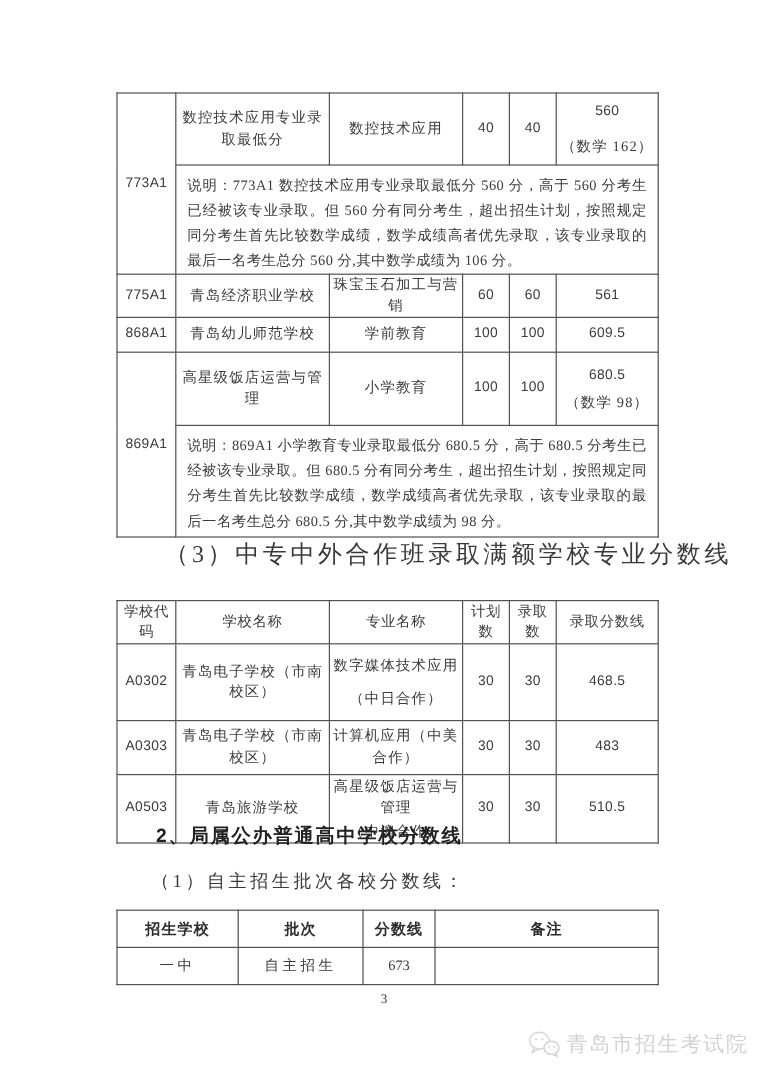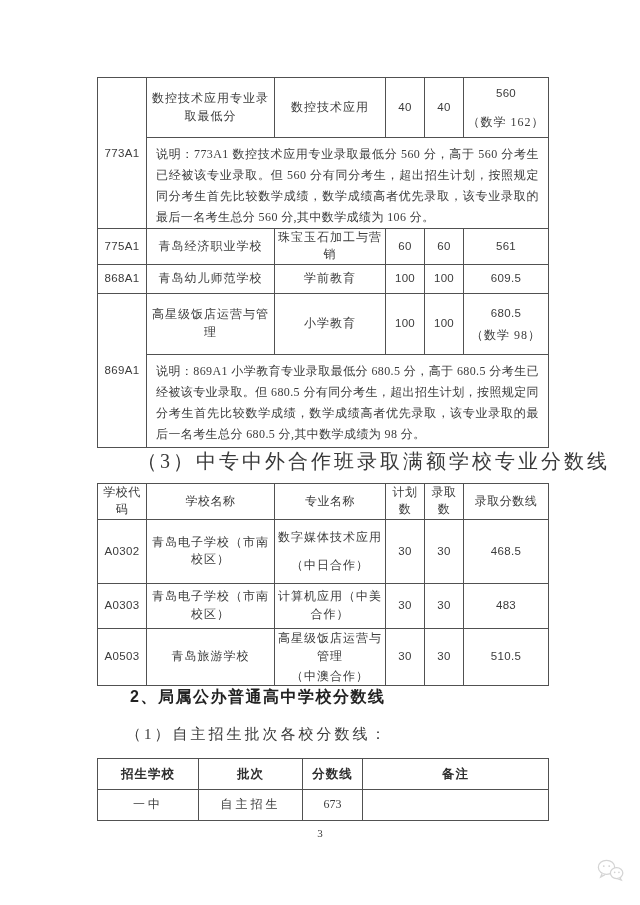--- a/index.html
+++ b/index.html
@@ -100,21 +100,21 @@
       </td>
     </tr>
     <tr style="height:93px">
       <td colspan="5" class="note-cell">说明：869A1 小学教育专业录取最低分 680.5 分，高于 680.5 分考生已经被该专业录取。但 680.5 分有同分考生，超出招生计划，按照规定同分考生首先比较数学成绩，数学成绩高者优先录取，该专业录取的最后一名考生总分 680.5 分,其中数学成绩为 98 分。</td>
     </tr>
   </tbody>
     </table>
 
   <div class="heading-kai" style="left:137px; top:448px;">（3）中专中外合作班录取满额学校专业分数线</div>
 
-  <table style="top:483px;padding-left:12px;">
+  <table style="top:500px;padding-left:12px;">
     <colgroup>
       <col style="width:49px">
         <col style="width:128px">
         <col style="width:111px">
       <col style="width:39px">
         <col style="width:39px">
         <col style="width:85px">
     </colgroup>
     <tbody>
         <tr style="height:30px">
@@ -196,15 +196,16 @@
         <ellipse cx="13.5" cy="11.5" rx="10.5" ry="9" stroke="#d4d4d4" stroke-width="1.6"></ellipse>
         <path d="M8 19.5 L6 24 L11.5 21" stroke="#d4d4d4" stroke-width="1.6" fill="#ffffff"></path>
         <circle cx="10" cy="10" r="1.2" fill="#d4d4d4"></circle>
         <circle cx="17" cy="10" r="1.2" fill="#d4d4d4"></circle>
         <ellipse cx="26.5" cy="19" rx="8" ry="7" fill="#ffffff" stroke="#d4d4d4" stroke-width="1.6"></ellipse>
         <path d="M30.5 24.5 L32.5 28 L27.5 26" stroke="#d4d4d4" stroke-width="1.6" fill="#ffffff"></path>
         <circle cx="24" cy="18" r="1.1" fill="#d4d4d4"></circle>
         <circle cx="29.5" cy="18" r="1.1" fill="#d4d4d4"></circle>
       </svg>
     </span>
+    <span class="wm-text">青岛市招生考试院</span>
   </div>
 
 </div>
 
 </body></html>

